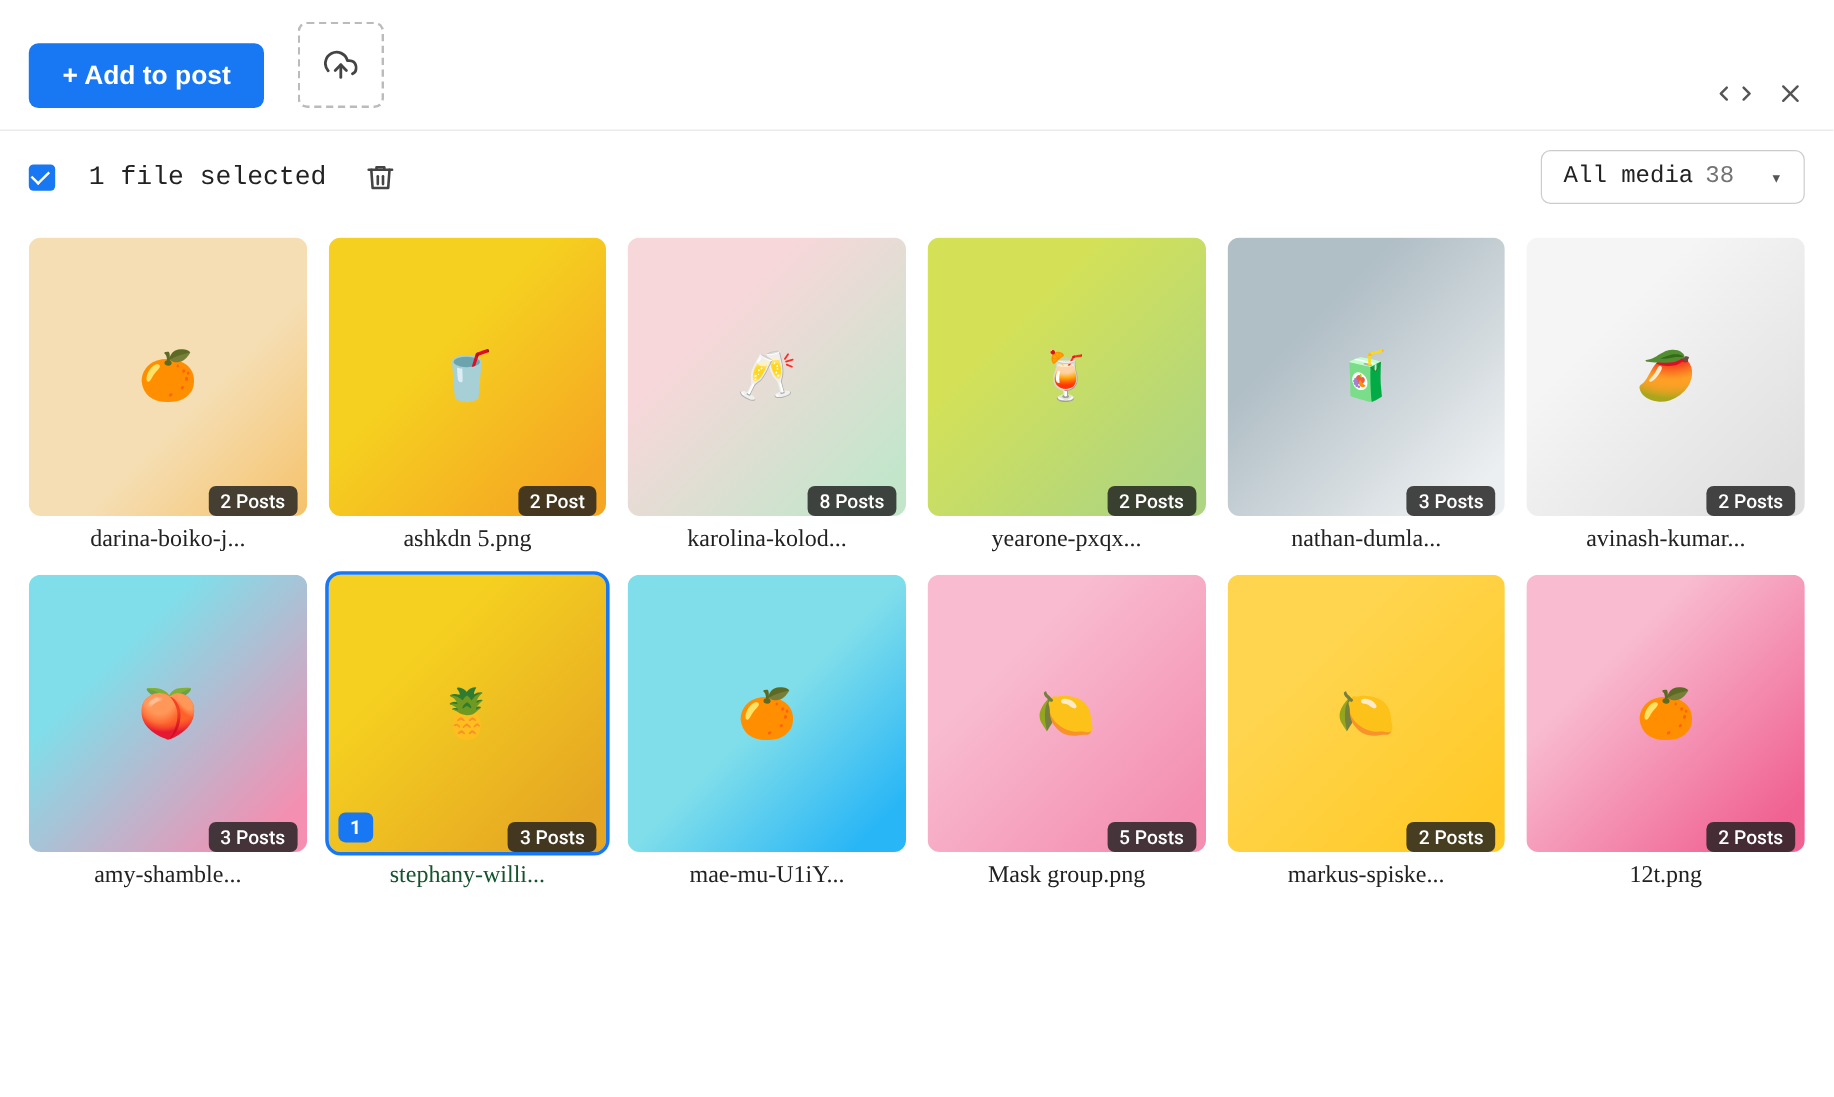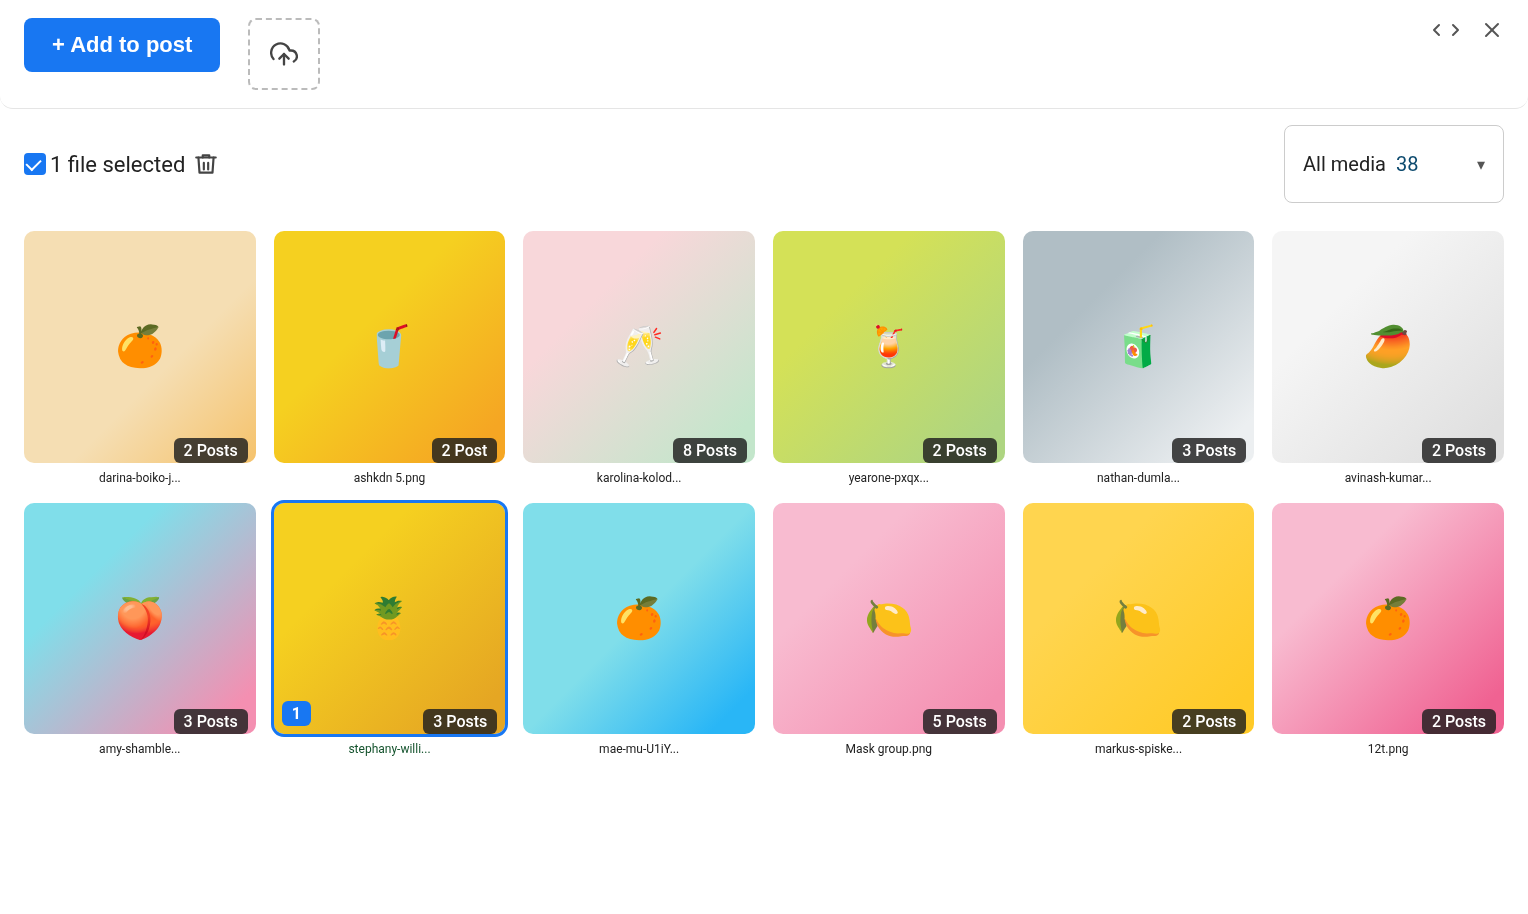--- a/index.html
+++ b/index.html
@@ -7,26 +7,25 @@
       font-family: -apple-system, BlinkMacSystemFont, "Segoe UI", Roboto, sans-serif;
       background: #fff;
       width: 1528px;
       min-height: 914px;
       overflow-x: hidden;
     }
 
     
     .header {
       display: flex;
-      align-items: flex-start;
+      align-items: flex-end;
       padding: 18px 24px;
       border-bottom: 1px solid #e5e5e5;
       gap: 28px;
       position: relative;
-      border-radius: 13px;
     }
 
     .add-to-post-btn {
       background: #1877f2;
       color: #fff;
       border: none;
       border-radius: 8px;
       padding: 14px 28px;
       font-size: 22px;
       font-weight: 600;
@@ -60,21 +59,22 @@
       cursor: pointer;
       color: #555;
       font-size: 20px;
     }
 
     
     .toolbar {
       display: flex;
       align-items: center;
       padding: 16px 24px;
-      gap: 4px;
+      gap: 28px;
+      font-family: Liberation Mono, monospace;
     }
 
     .checkbox-blue {
       width: 22px;
       height: 22px;
       background: #1877f2;
       border-radius: 4px;
       display: flex;
       align-items: center;
       justify-content: center;
@@ -105,33 +105,33 @@
       font-size: 22px;
       padding: 4px;
       display: flex;
       align-items: center;
     }
 
     .media-filter {
       margin-left: auto;
       border: 1.5px solid #ccc;
       border-radius: 8px;
-      padding: 26px 18px;
+      padding: 10px 18px;
       font-size: 20px;
       color: #222;
       background: #fff;
       cursor: pointer;
       display: flex;
       align-items: center;
       gap: 10px;
       min-width: 220px;
     }
 
     .media-filter .count {
-      color: #0c4a6e;
+      color: #737373;
     }
 
     .media-filter .chevron {
       margin-left: auto;
       font-size: 16px;
       color: #555;
     }
 
     
     .media-grid {
@@ -190,26 +190,27 @@
       color: #fff;
       font-size: 16px;
       font-weight: 700;
       border-radius: 6px;
       padding: 3px 10px;
       min-width: 28px;
       text-align: center;
     }
 
     .media-name {
-      font-size: 12px;
+      font-size: 20px;
       color: #222;
       text-align: center;
       overflow: hidden;
       text-overflow: ellipsis;
       white-space: nowrap;
+      font-family: Liberation Serif, serif;
     }
 
     .media-name.selected-name {
       color: #14532d;
     }
 
     
     .upload-icon svg, .delete-icon svg, .code-icon svg, .close-icon svg {
       display: block;
     }

